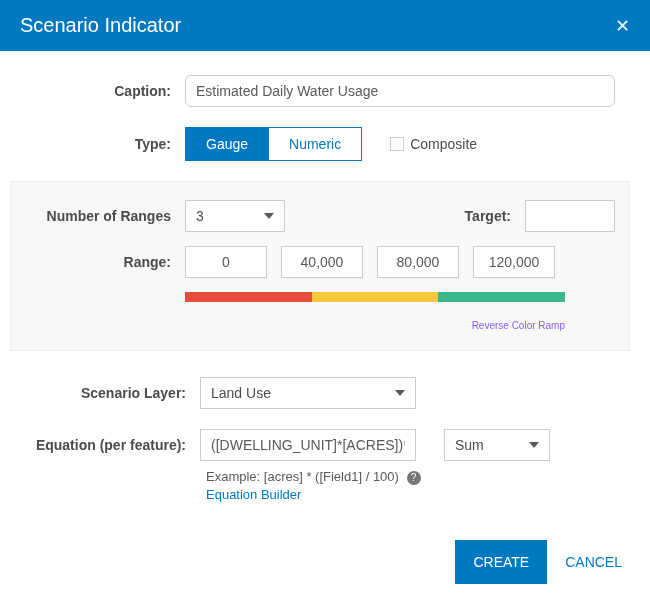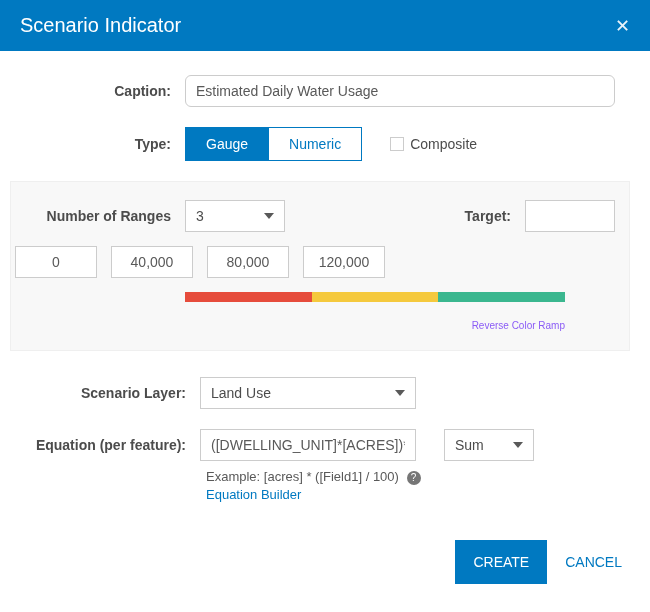--- a/index.html
+++ b/index.html
@@ -129,21 +129,21 @@
     background:#fff;
     display:flex; align-items:center; justify-content:space-between;
     padding:0 10px; cursor:pointer;
   }
   .filter-btn {
     height:32px; border:1px solid #cccccc; background:#fff;
     display:flex; align-items:center; gap:8px; padding:0 10px; cursor:pointer;
   }
   .eq-row .labelcol { line-height:1.3; }
   .eq-input { width:216px; }
-  .sum-select { width:90px; height:32px; border:1px solid #cccccc; background:#fff;
+  .sum-select { width:106px; height:32px; border:1px solid #cccccc; background:#fff;
     display:flex; align-items:center; justify-content:space-between; padding:0 10px; cursor:pointer; margin-left:18px;}
   .example { font-size:13px; color:#595959; margin-left: 196px; margin-top:-12px; }
   .example .help{ display:inline-block; width:14px;height:14px;border-radius:50%;background:#767676;color:#fff;font-size:10px;text-align:center;line-height:14px;margin-left:4px; cursor:pointer;}
   .eq-builder-link { font-size:13px; color:#0079c1; margin-left:196px; margin-top:2px; cursor:pointer;}
   .footer {
     display:flex; justify-content:flex-end; gap:18px; padding:18px 28px 24px; align-items:center;
   }
   .btn-primary {
     background:#0079c1; color:#fff; border:none; height:44px; padding:0 18px; font-size:14px; cursor:pointer;
   }
@@ -191,20 +191,21 @@
         <div class="small-select">
           <span>3</span>
           <span class="caret-down"></span>
         </div>
         <span class="target-label">Target:</span>
         <input class="text" style="width: 90px;" value="">
       </div>
     </div>
 
     <div class="row">
+      <div class="labelcol">Range:</div>
       <div class="fieldcol range-inputs">
         <input class="text" value="0" style="">
         <input class="text" value="40,000" style="">
         <input class="text" value="80,000" style="">
         <input class="text" value="120,000" style="">
       </div>
     </div>
 
     <div class="color-ramp">
       <div class="ramp-red"></div>

